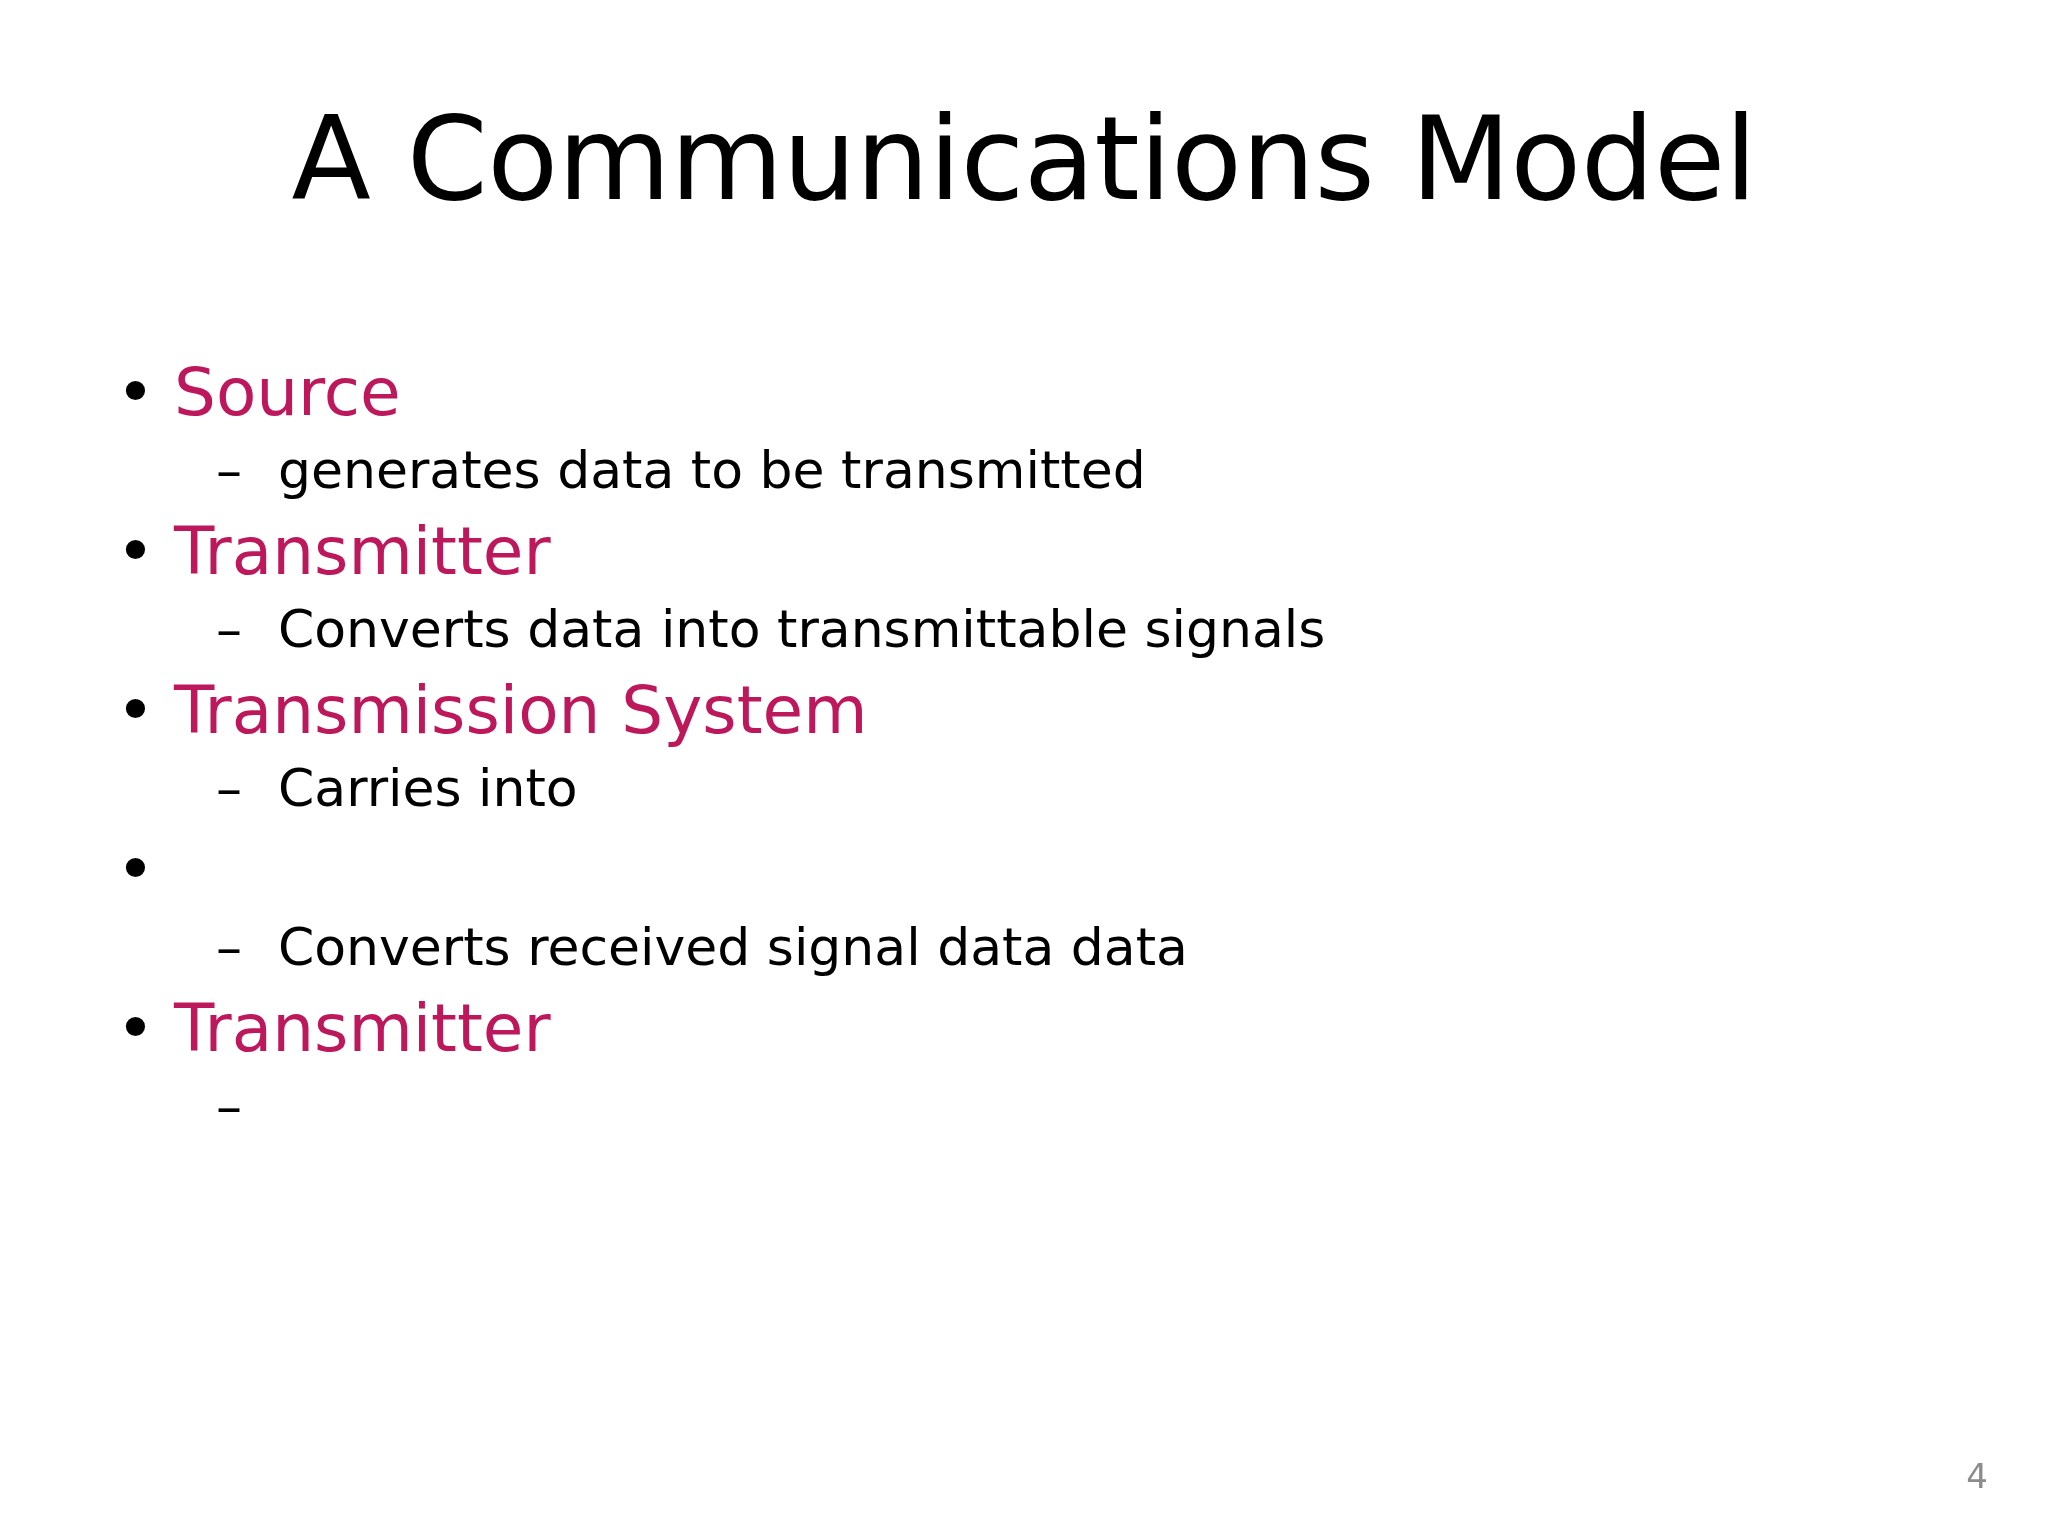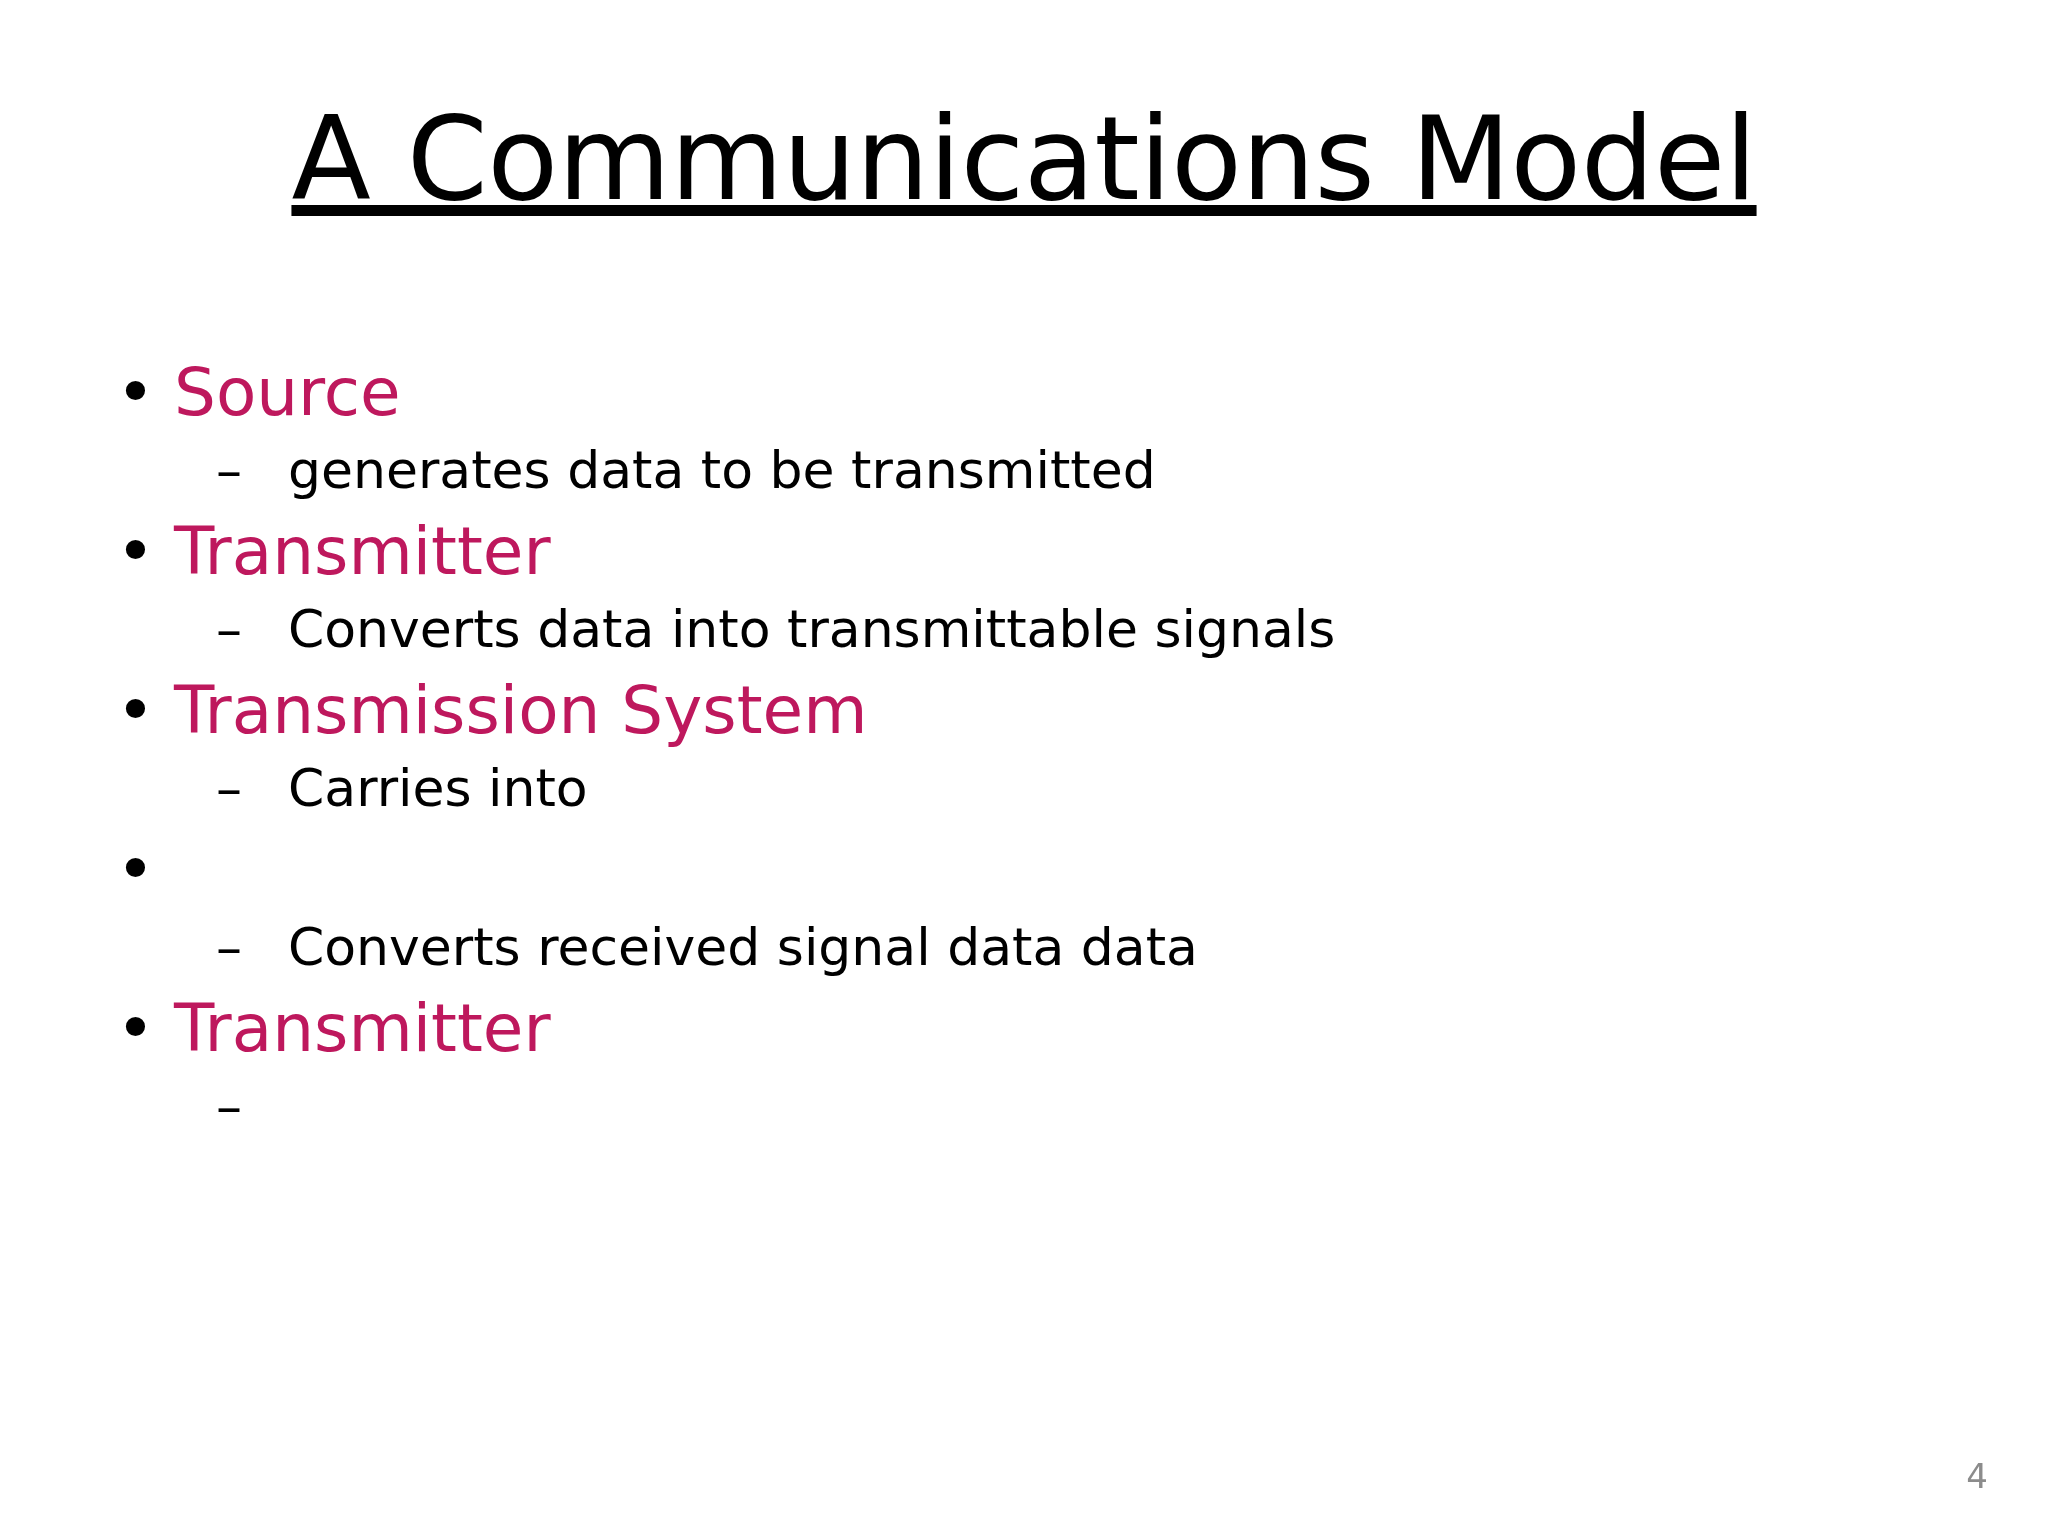--- a/index.html
+++ b/index.html
@@ -23,21 +23,20 @@
     left: 0;
     top: 96px;
     width: 2048px;
     text-align: center;
     font-size: 116px;
     line-height: 1.08;
     font-weight: 400;
     color: #000000;
     letter-spacing: -0.5px;
     white-space: nowrap;
-    text-decoration: underline;
   }
   #body-block {
     position: absolute;
     left: 112px;
     top: 350px;
     width: 1830px;
   }
   .l1-row {
     display: flex;
     align-items: flex-start;
@@ -75,21 +74,20 @@
     color: #000000;
     text-align: left;
     box-sizing: border-box;
   }
   .l2-text {
     font-size: 52px;
     line-height: 1.33;
     color: #000000;
     font-weight: 400;
     white-space: nowrap;
-    margin-left: 10px;
   }
   .grp {
     margin-bottom: 4px;
   }
   #page-number {
     position: absolute;
     right: 60px;
     bottom: 40px;
     font-size: 34px;
     color: #8c8c8c;

